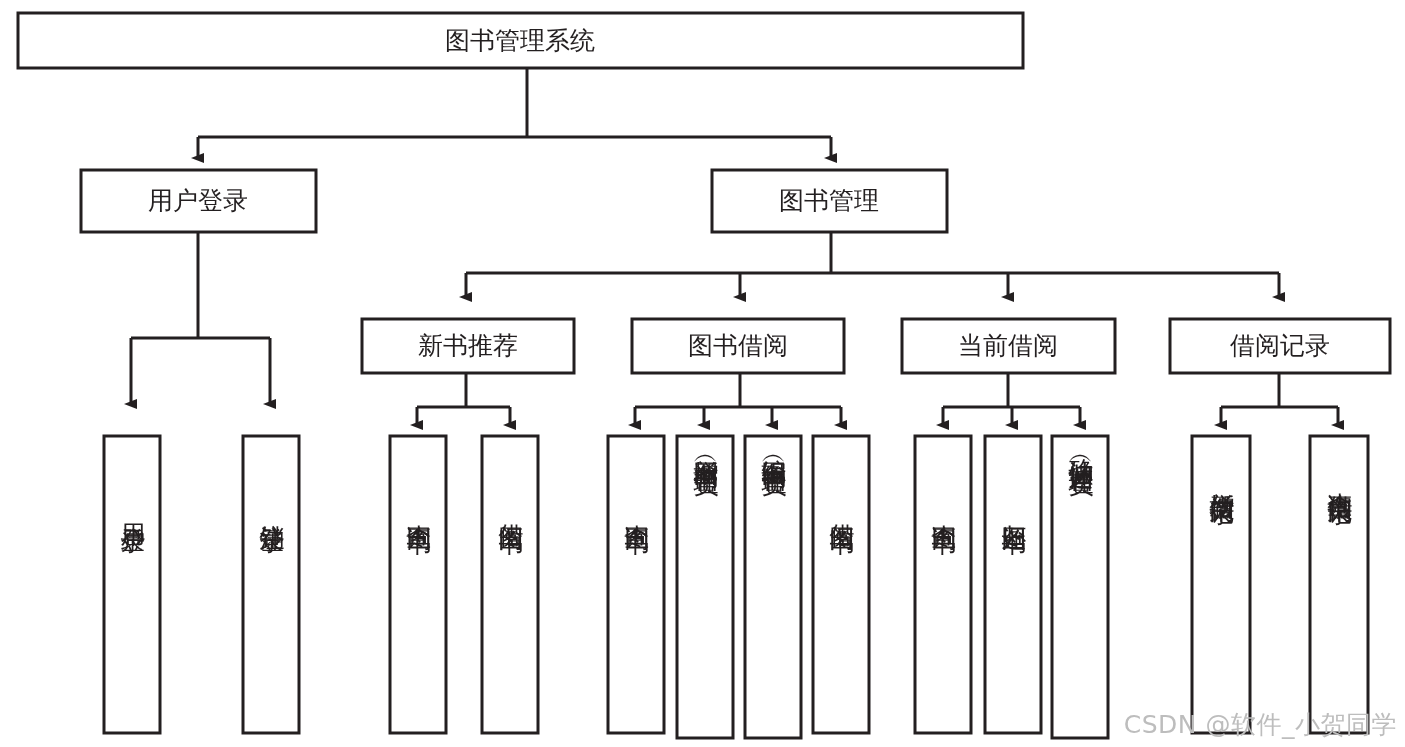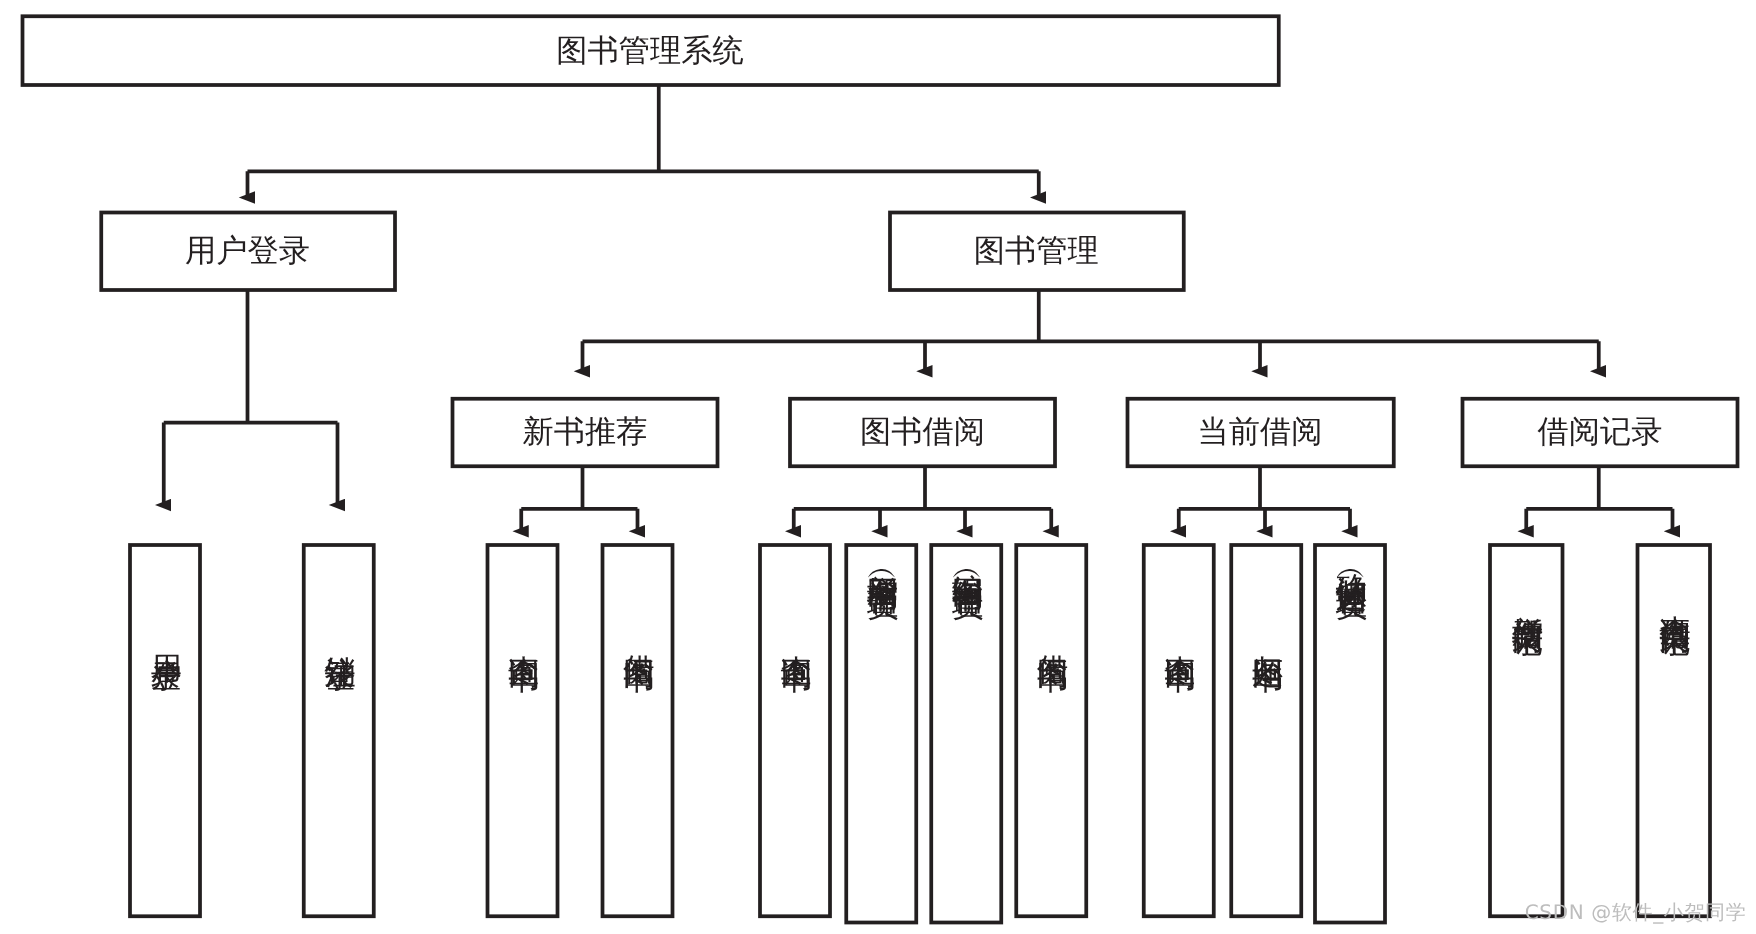--- a/index.html
+++ b/index.html
@@ -7,21 +7,21 @@
        font-family:"DejaVu Sans","Liberation Sans",sans-serif;}
   #diagram{position:absolute;left:0;top:0;width:1405px;height:747px;}
   .box{fill:#ffffff;stroke:#231f20;stroke-width:3;}
   .lbl{fill:#231f20;font-family:"DejaVu Sans","Liberation Sans",sans-serif;
        font-size:25px;text-anchor:middle;dominant-baseline:middle;}
   .vlbl{fill:#231f20;font-family:"DejaVu Sans","Liberation Sans",sans-serif;
         font-size:25px;text-anchor:middle;writing-mode:vertical-rl;
         glyph-orientation-vertical:0;letter-spacing:2px;}
   .link{stroke:#231f20;stroke-width:3;fill:none;}
   .arrow{fill:#231f20;stroke:none;}
-  .wm{position:absolute;right:8px;bottom:6px;color:#bdbdbd;font-size:16px;
+  .wm{position:absolute;right:8px;bottom:6px;color:#bdbdbd;font-size:25px;
       font-family:"DejaVu Sans","Liberation Sans",sans-serif;white-space:nowrap;
       letter-spacing:.5px;text-align:center;}
 </style>
 </head>
 <body>
 
 <svg id="diagram" viewBox="0 0 1405 747">
   <defs>
     <marker id="ah" markerWidth="14" markerHeight="14" refX="5" refY="6" orient="auto" markerUnits="userSpaceOnUse">
       <path d="M0,0 L10,0 L5,13 Z" class="arrow"></path>

